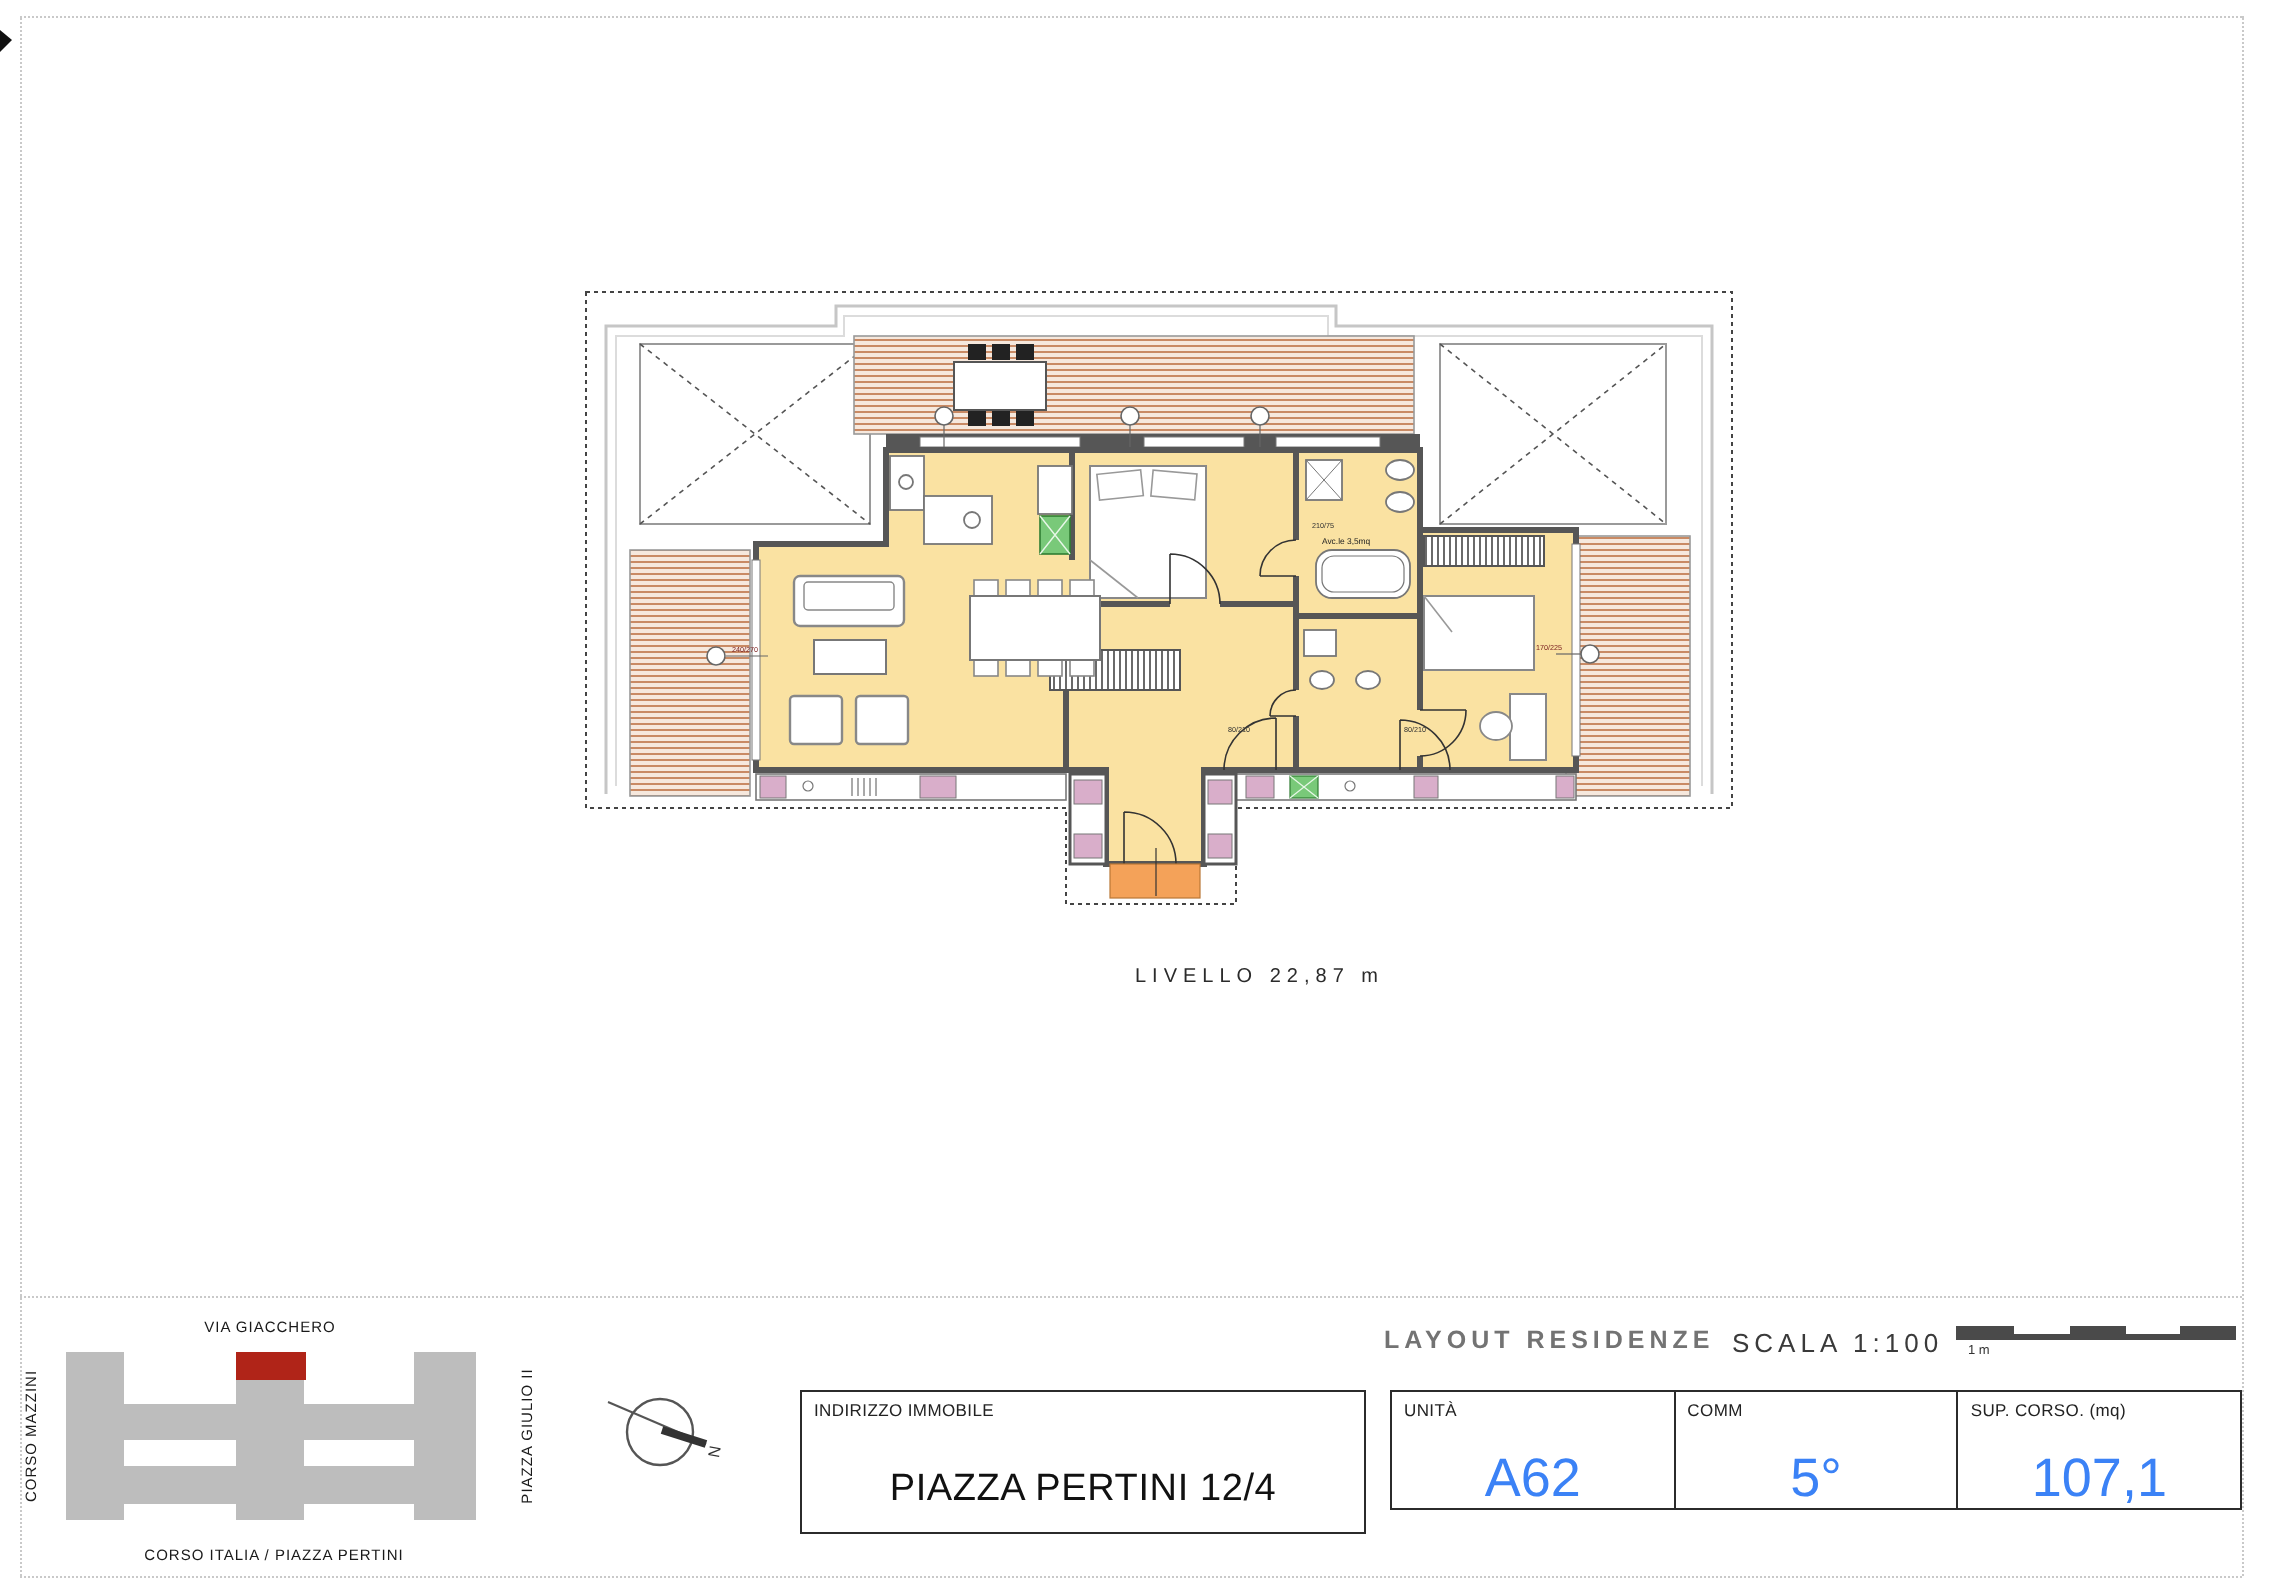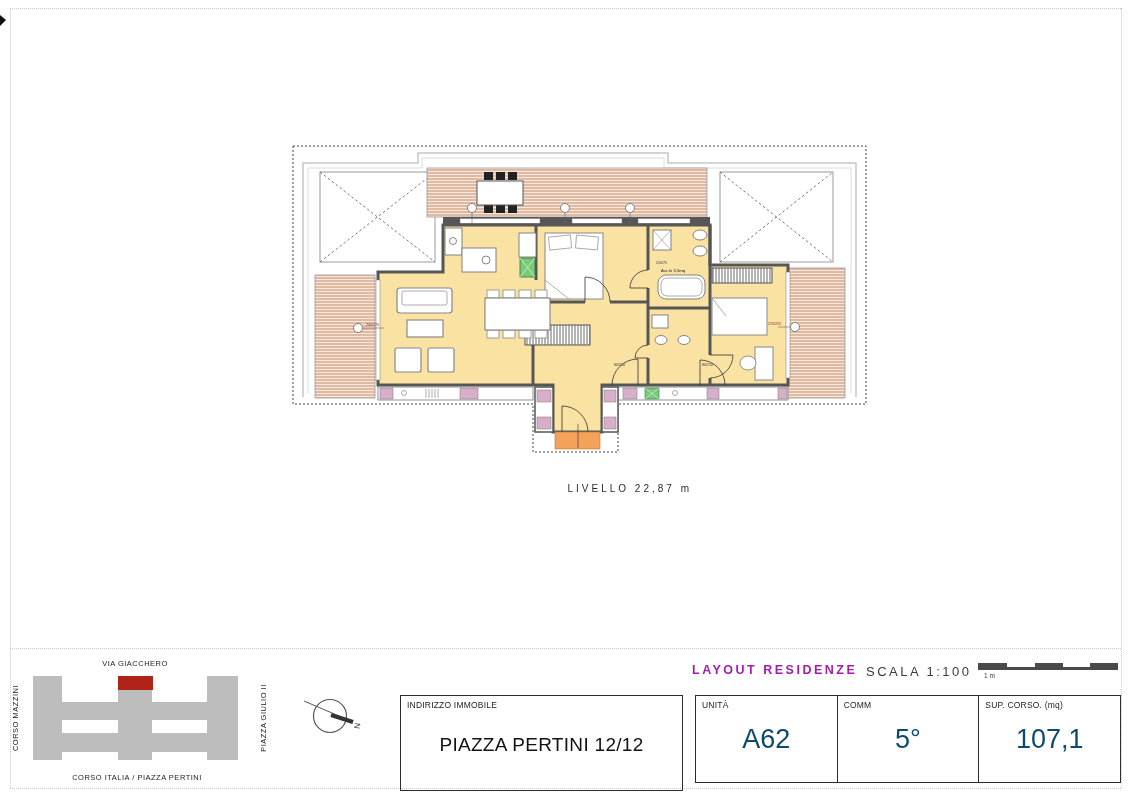--- a/index.html
+++ b/index.html
@@ -8,32 +8,32 @@
   
   .frame-top{left:10px;top:8px;width:1111px;height:0;border-top:1px dotted #c9c9c9;}
   .frame-bottom{left:10px;top:788px;width:1111px;height:0;border-top:1px dotted #c9c9c9;}
   .frame-left{left:10px;top:8px;width:0;height:780px;border-left:1px dotted #c9c9c9;}
   .frame-right{left:1121px;top:8px;width:0;height:780px;border-left:1px dotted #c9c9c9;}
   .divider{left:10px;top:648px;width:1111px;height:0;border-top:1px dotted #c9c9c9;}
   .edge-mark{left:0;top:15px;width:6px;height:11px;background:#111;clip-path:polygon(0 0,100% 45%,0 100%);}
   
   .level-label{left:472px;top:483px;width:220px;text-align:right;font-size:10px;letter-spacing:3px;color:#2b2b2b;white-space:nowrap;}
   
-  .layout-title{left:692px;top:663px;font-size:12.5px;font-weight:bold;letter-spacing:2.5px;color:#a21caf;white-space:nowrap;}
+  .layout-title{left:692px;top:663px;font-size:12.5px;font-weight:bold;letter-spacing:2.5px;color:#737373;white-space:nowrap;}
   .scale-label{left:866px;top:664px;font-size:13px;letter-spacing:2.5px;color:#3a3a3a;white-space:nowrap;}
   .scalebar{left:978px;top:663px;width:140px;height:7px;background:#4a4a4a;}
   .scalebar .seg{position:absolute;top:0;height:3.5px;background:#fff;}
   .scalebar-label{left:984px;top:672px;font-size:6.5px;color:#333;}
-  .addr-box{left:400px;top:695px;width:283px;height:96px;border:1.5px solid #2b2b2b;box-sizing:border-box;}
+  .addr-box{left:400px;top:695px;width:283px;height:72px;border:1.5px solid #2b2b2b;box-sizing:border-box;}
   .box-label{position:absolute;left:6px;top:4px;font-size:8.5px;color:#222;letter-spacing:.2px;}
   .addr-value{position:absolute;left:0;right:0;top:38px;text-align:center;font-size:19px;color:#111;letter-spacing:.3px;}
-  .units-table{left:695px;top:695px;width:426px;height:88px;display:flex;box-sizing:border-box;}
+  .units-table{left:695px;top:695px;width:426px;height:60px;display:flex;box-sizing:border-box;}
   .cell{position:relative;border:1.5px solid #2b2b2b;box-sizing:border-box;flex:1;}
   .cell + .cell{border-left:none;}
-  .cell-value{position:absolute;left:0;right:0;top:28px;text-align:center;font-size:27px;color:#0c4a6e;}
+  .cell-value{position:absolute;left:0;right:0;top:28px;text-align:center;font-size:27px;color:#3b82f6;}
   svg text{font-family:"Liberation Sans",sans-serif;}
 </style>
 </head>
 <body>
 
 <div class="abs frame-top"></div>
 <div class="abs frame-bottom"></div>
 <div class="abs frame-left"></div>
 <div class="abs frame-right"></div>
 <div class="abs divider"></div>
@@ -247,21 +247,21 @@
 <div class="abs layout-title">LAYOUT RESIDENZE</div>
 <div class="abs scale-label">SCALA 1:100</div>
 <div class="abs scalebar">
   <div class="seg" style="left:29px;width:28px;"></div>
   <div class="seg" style="left:85px;width:27px;"></div>
 </div>
 <div class="abs scalebar-label">1 m</div>
 
 <div class="abs addr-box">
   <div class="box-label">INDIRIZZO IMMOBILE</div>
-  <div class="addr-value">PIAZZA PERTINI 12/12</div>
+  <div class="addr-value">PIAZZA PERTINI 12/4</div>
 </div>
 
 <div class="abs units-table">
   <div class="cell">
     <div class="box-label">UNITÀ</div>
     <div class="cell-value">A62</div>
   </div>
   <div class="cell">
     <div class="box-label">COMM</div>
     <div class="cell-value">5°</div>

